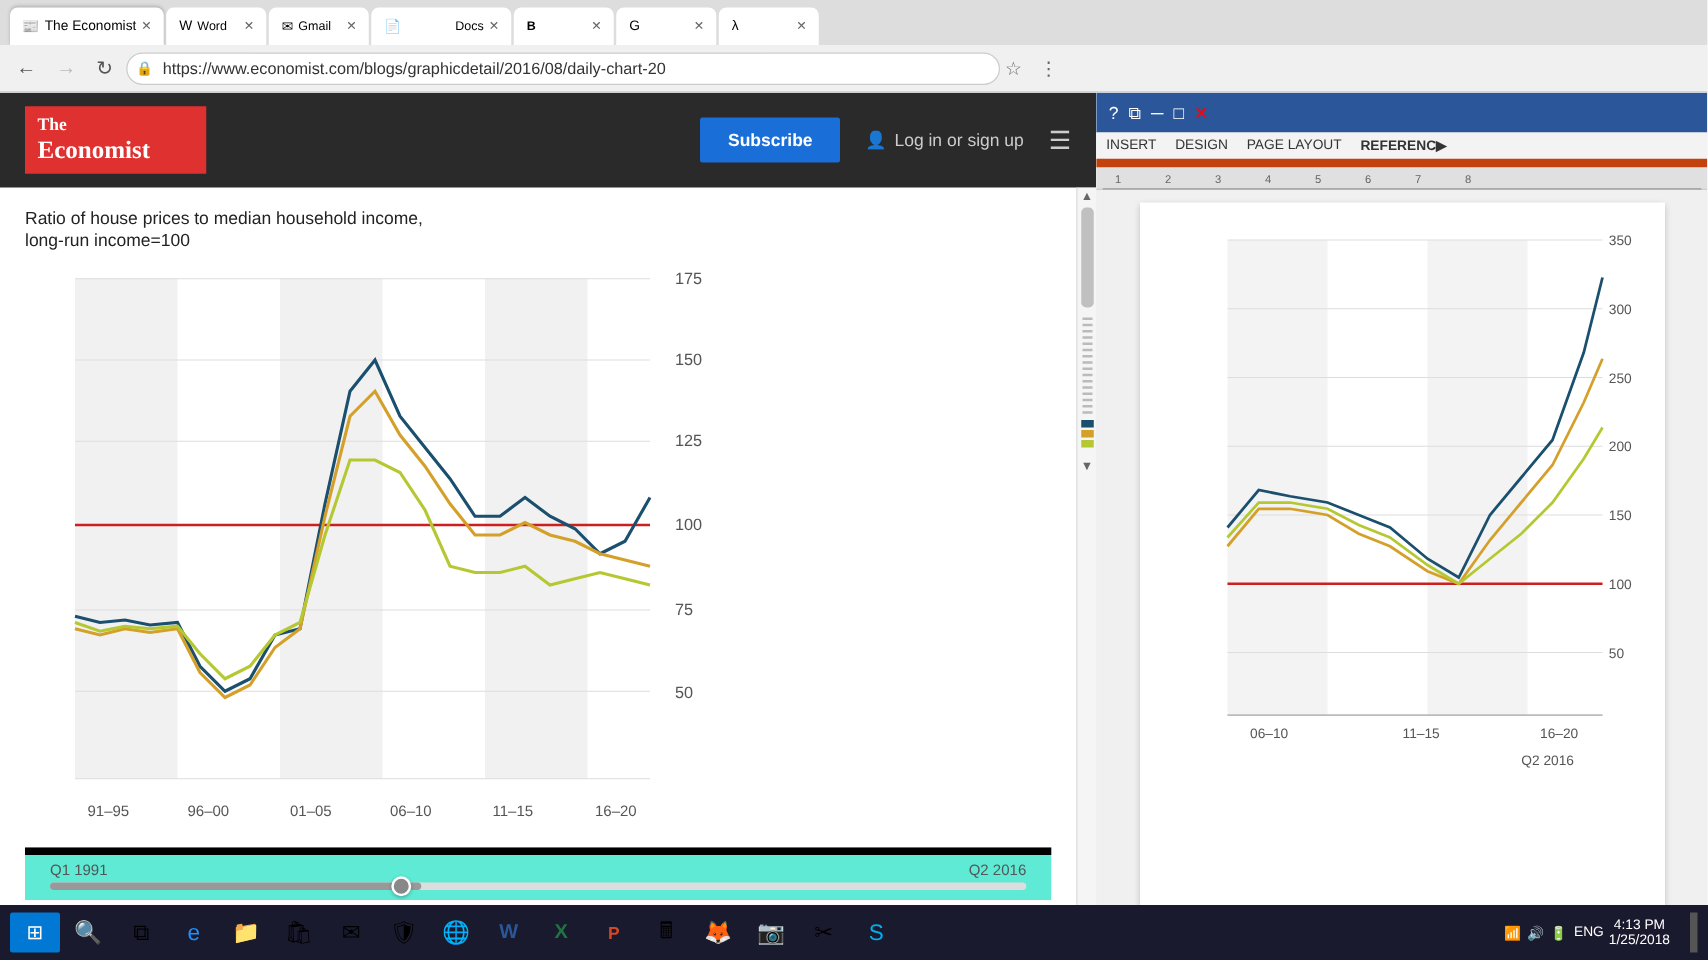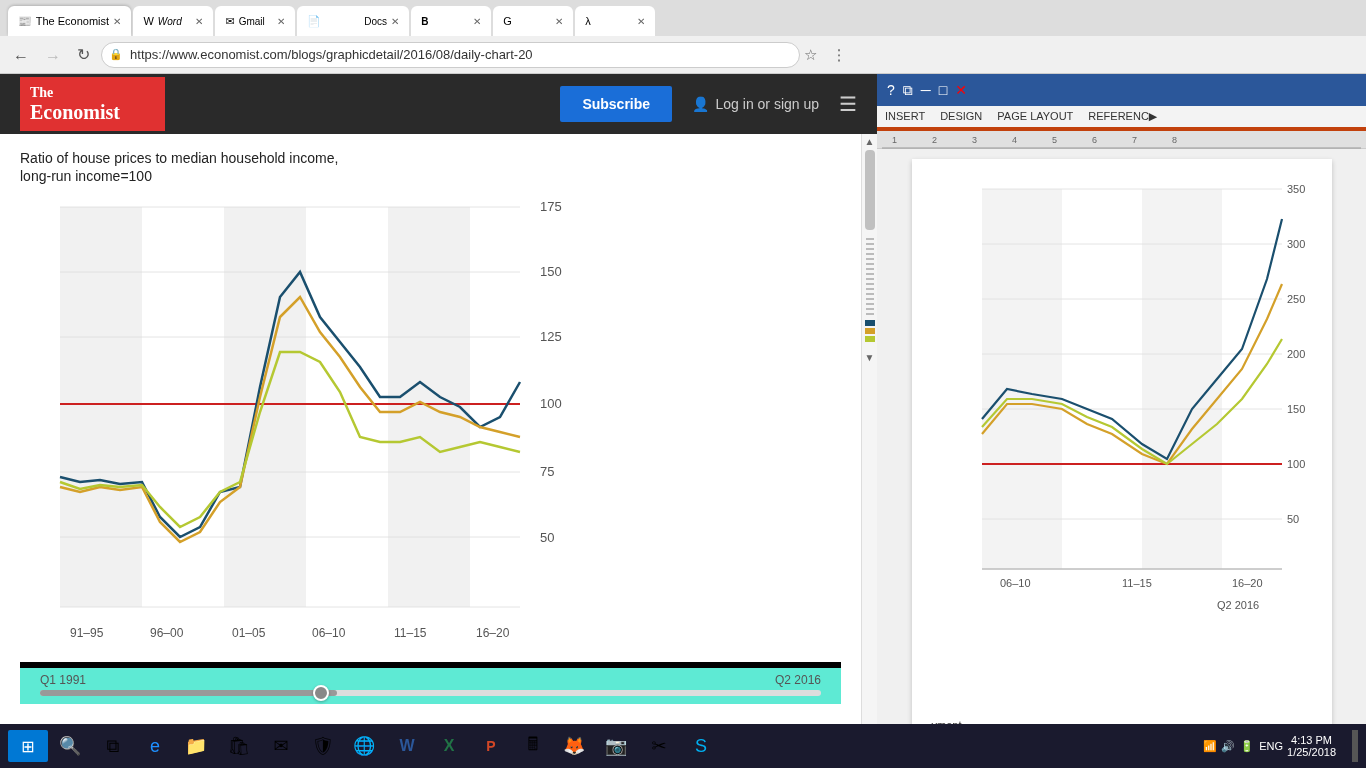--- a/index.html
+++ b/index.html
@@ -69,21 +69,21 @@
     
     .main-area {
       display: flex;
       flex: 1;
       overflow: hidden;
     }
 
     
     .economist-header {
       background: #2a2a2a;
-      height: 60px;
+      height: 76px;
       display: flex;
       align-items: center;
       padding: 0 20px;
       gap: 20px;
     }
     .economist-logo {
       background: #e03131;
       color: #fff;
       font-family: Georgia, serif;
       font-weight: bold;
@@ -261,21 +261,21 @@
 <div style="display:flex; flex-direction:column; height:768px;">
 
   <div class="tab-bar">
     <div class="tab active">
       <span>📰</span>
       <span style="font-size:11px; overflow:hidden; text-overflow:ellipsis;">The Economist</span>
       <span class="tab-close">✕</span>
     </div>
     <div class="tab">
       <span>W</span>
-      <span style="font-size:10px;font-style:italic;">Word</span>
+      <span style="font-size:10px;">Word</span>
       <span class="tab-close">✕</span>
     </div>
     <div class="tab">
       <span>✉</span>
       <span style="font-size:10px;">Gmail</span>
       <span class="tab-close">✕</span>
     </div>
     <div class="tab">
       <span>📄</span>
       <span style="font-size:10px;margin-left:39px;">Docs</span>
@@ -421,25 +421,25 @@
       <div class="word-titlebar">
         <div class="word-titlebar-icons">
           <span>?</span>
           <span>⧉</span>
           <span>─</span>
           <span>□</span>
           <span style="color:#f00;">✕</span>
         </div>
       </div>
 
-      <div style="background:#f3f3f3; padding:4px 8px; display:flex; gap:15px; font-size:11px; border-bottom:4px solid #c2410c;">
+      <div style="background:#f3f3f3; padding:4px 8px; display:flex; gap:15px; font-size:11px; border-bottom:7px solid #c2410c;">
         <span style="cursor:pointer; color:#333;">INSERT</span>
         <span style="cursor:pointer; color:#333;">DESIGN</span>
         <span style="cursor:pointer; color:#333;">PAGE LAYOUT</span>
-        <span style="cursor:pointer; color:#333;">REFERENC▶</span>
+        <span style="cursor:pointer; color:#333;font-weight:bold;">REFERENC▶</span>
       </div>
 
       <div style="background:#e0e0e0; height:18px; border-bottom:1px solid #ccc; display:flex; align-items:center; padding:0 5px; font-size:10px; color:#888;">
         <svg width="100%" height="18">
 
           <line x1="0" y1="17" x2="500" y2="17" stroke="#999" stroke-width="1"></line>
           <text x="10" y="12" font-size="9" fill="#666">1</text>
           <text x="50" y="12" font-size="9" fill="#666">2</text>
           <text x="90" y="12" font-size="9" fill="#666">3</text>
           <text x="130" y="12" font-size="9" fill="#666">4</text>

